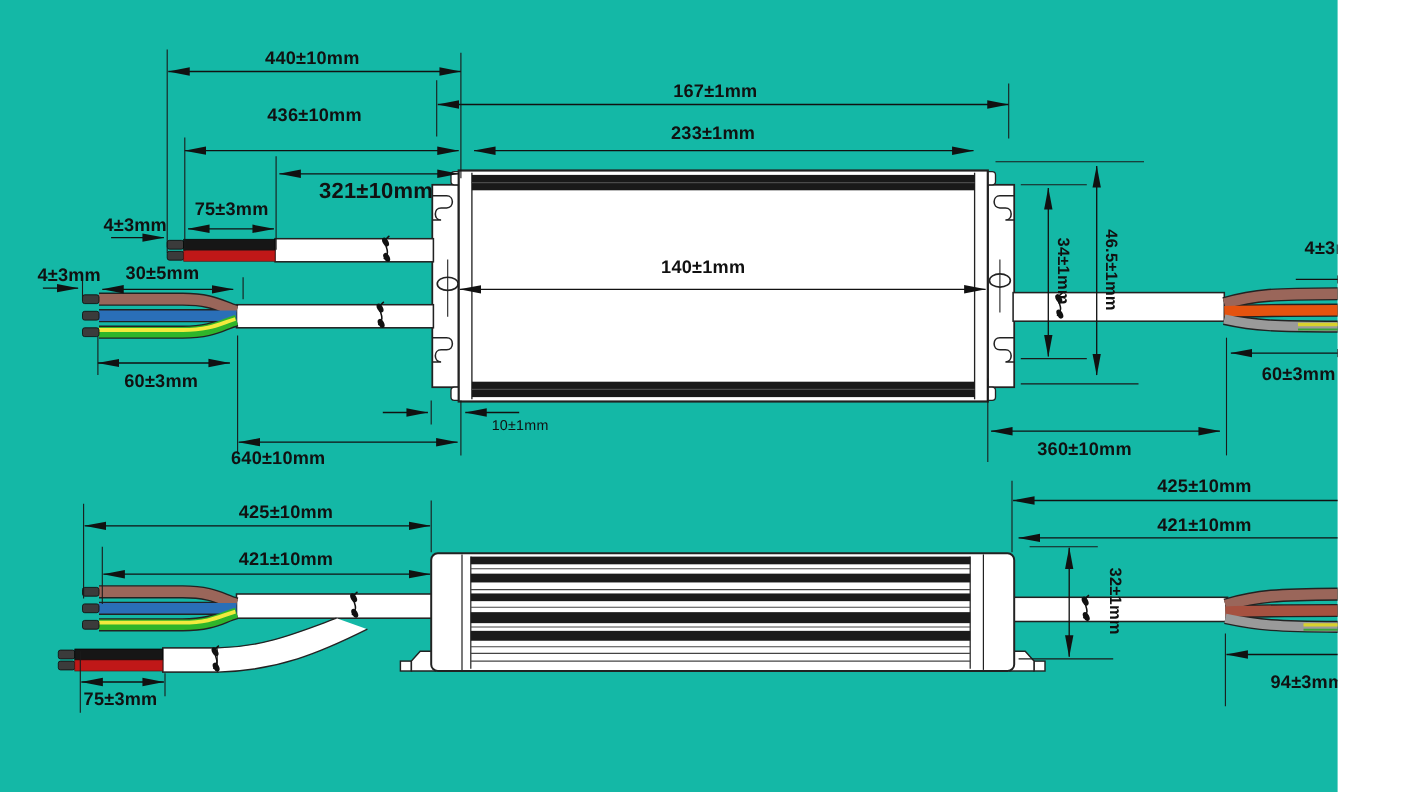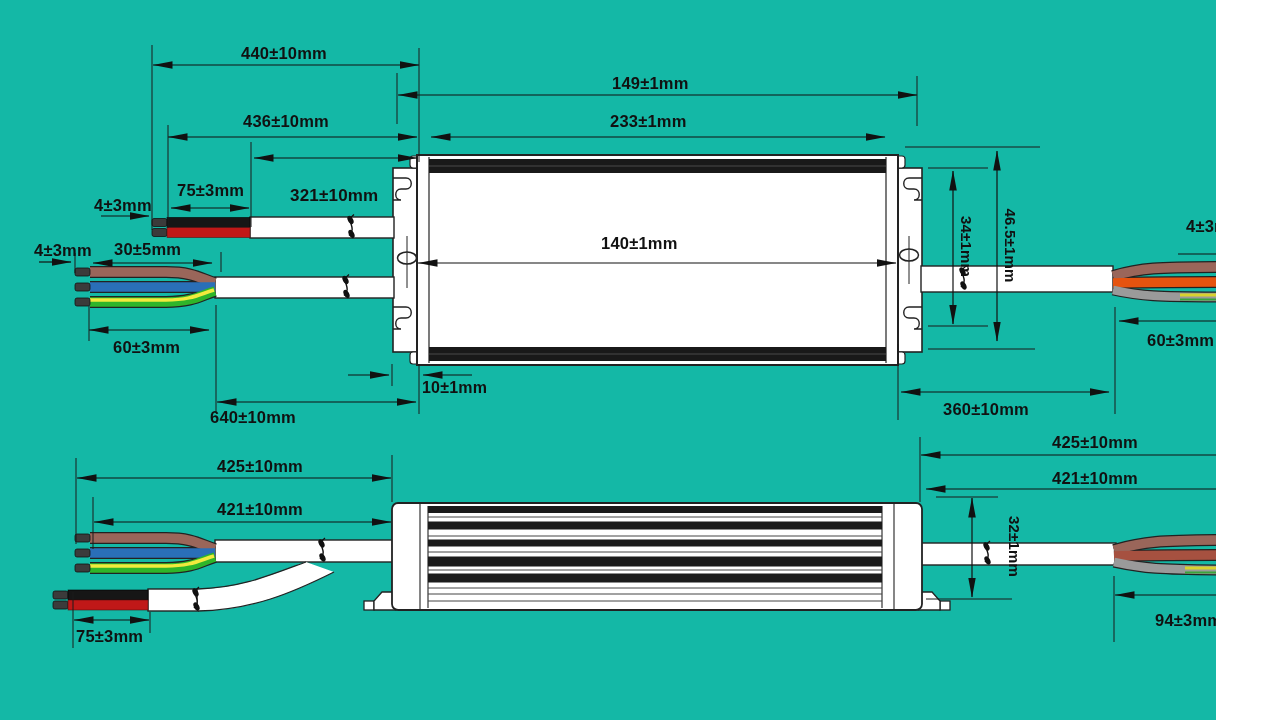--- a/index.html
+++ b/index.html
@@ -1,22 +1,22 @@
 <!DOCTYPE html>
 <html><head>
 <meta charset="utf-8">
 <style>
   html,body{margin:0;padding:0;background:#fff;}
   #stage{position:relative;width:1216px;height:720px;background:#14b8a6;overflow:hidden;
          font-family:"Liberation Sans",sans-serif;}
   #stage svg{position:absolute;left:0;top:0;}
   .dim{position:absolute;font:bold 16.5px "Liberation Sans",sans-serif;color:#111;
        white-space:nowrap;letter-spacing:0.2px;}
-  .dim.sm{font-size:17px;font-weight:600;margin-top:23px;}
-  .dim.xs{font-size:16px;font-weight:700;}
+  .dim.sm{font-size:20px;font-weight:600;}
+  .dim.xs{font-size:13px;font-weight:400;margin-left:25px;}
   .dim.rot{width:80px;text-align:center;transform:rotate(90deg);transform-origin:center;
            font-size:15px;font-weight:600;}
 </style>
 </head>
 <body>
 
 <div id="stage">
 
 <svg width="1280" height="720" viewBox="0 0 1280 720">
   <defs>
@@ -246,22 +246,22 @@
       <line x1="1240" y1="468" x2="1240" y2="534"></line>
       <line x1="936" y1="497" x2="998" y2="497"></line>
       <line x1="926" y1="599" x2="1012" y2="599"></line>
       <line x1="1114" y1="576" x2="1114" y2="642"></line>
     </g>
   </g>
 </svg>
 
 <div>
   <span class="dim" style="left:241px;top:44px">440±10mm</span>
-  <span class="dim" style="left:612px;top:74px">149±1mm</span>
-  <span class="dim" style="left:243px;top:112px">436±10mm</span>
+  <span class="dim" style="left:612px;top:74px">167±1mm</span>
+  <span class="dim" style="left:243px;top:96px">436±10mm</span>
   <span class="dim" style="left:610px;top:112px">233±1mm</span>
   <span class="dim sm" style="left:290px;top:163px">321±10mm</span>
   <span class="dim" style="left:177px;top:181px">75±3mm</span>
   <span class="dim" style="left:94px;top:196px">4±3mm</span>
   <span class="dim" style="left:34px;top:241px">4±3mm</span>
   <span class="dim" style="left:114px;top:240px">30±5mm</span>
   <span class="dim" style="left:601px;top:234px">140±1mm</span>
   <span class="dim" style="left:113px;top:338px">60±3mm</span>
   <span class="dim" style="left:210px;top:408px">640±10mm</span>
   <span class="dim xs" style="left:422px;top:379px">10±1mm</span>

